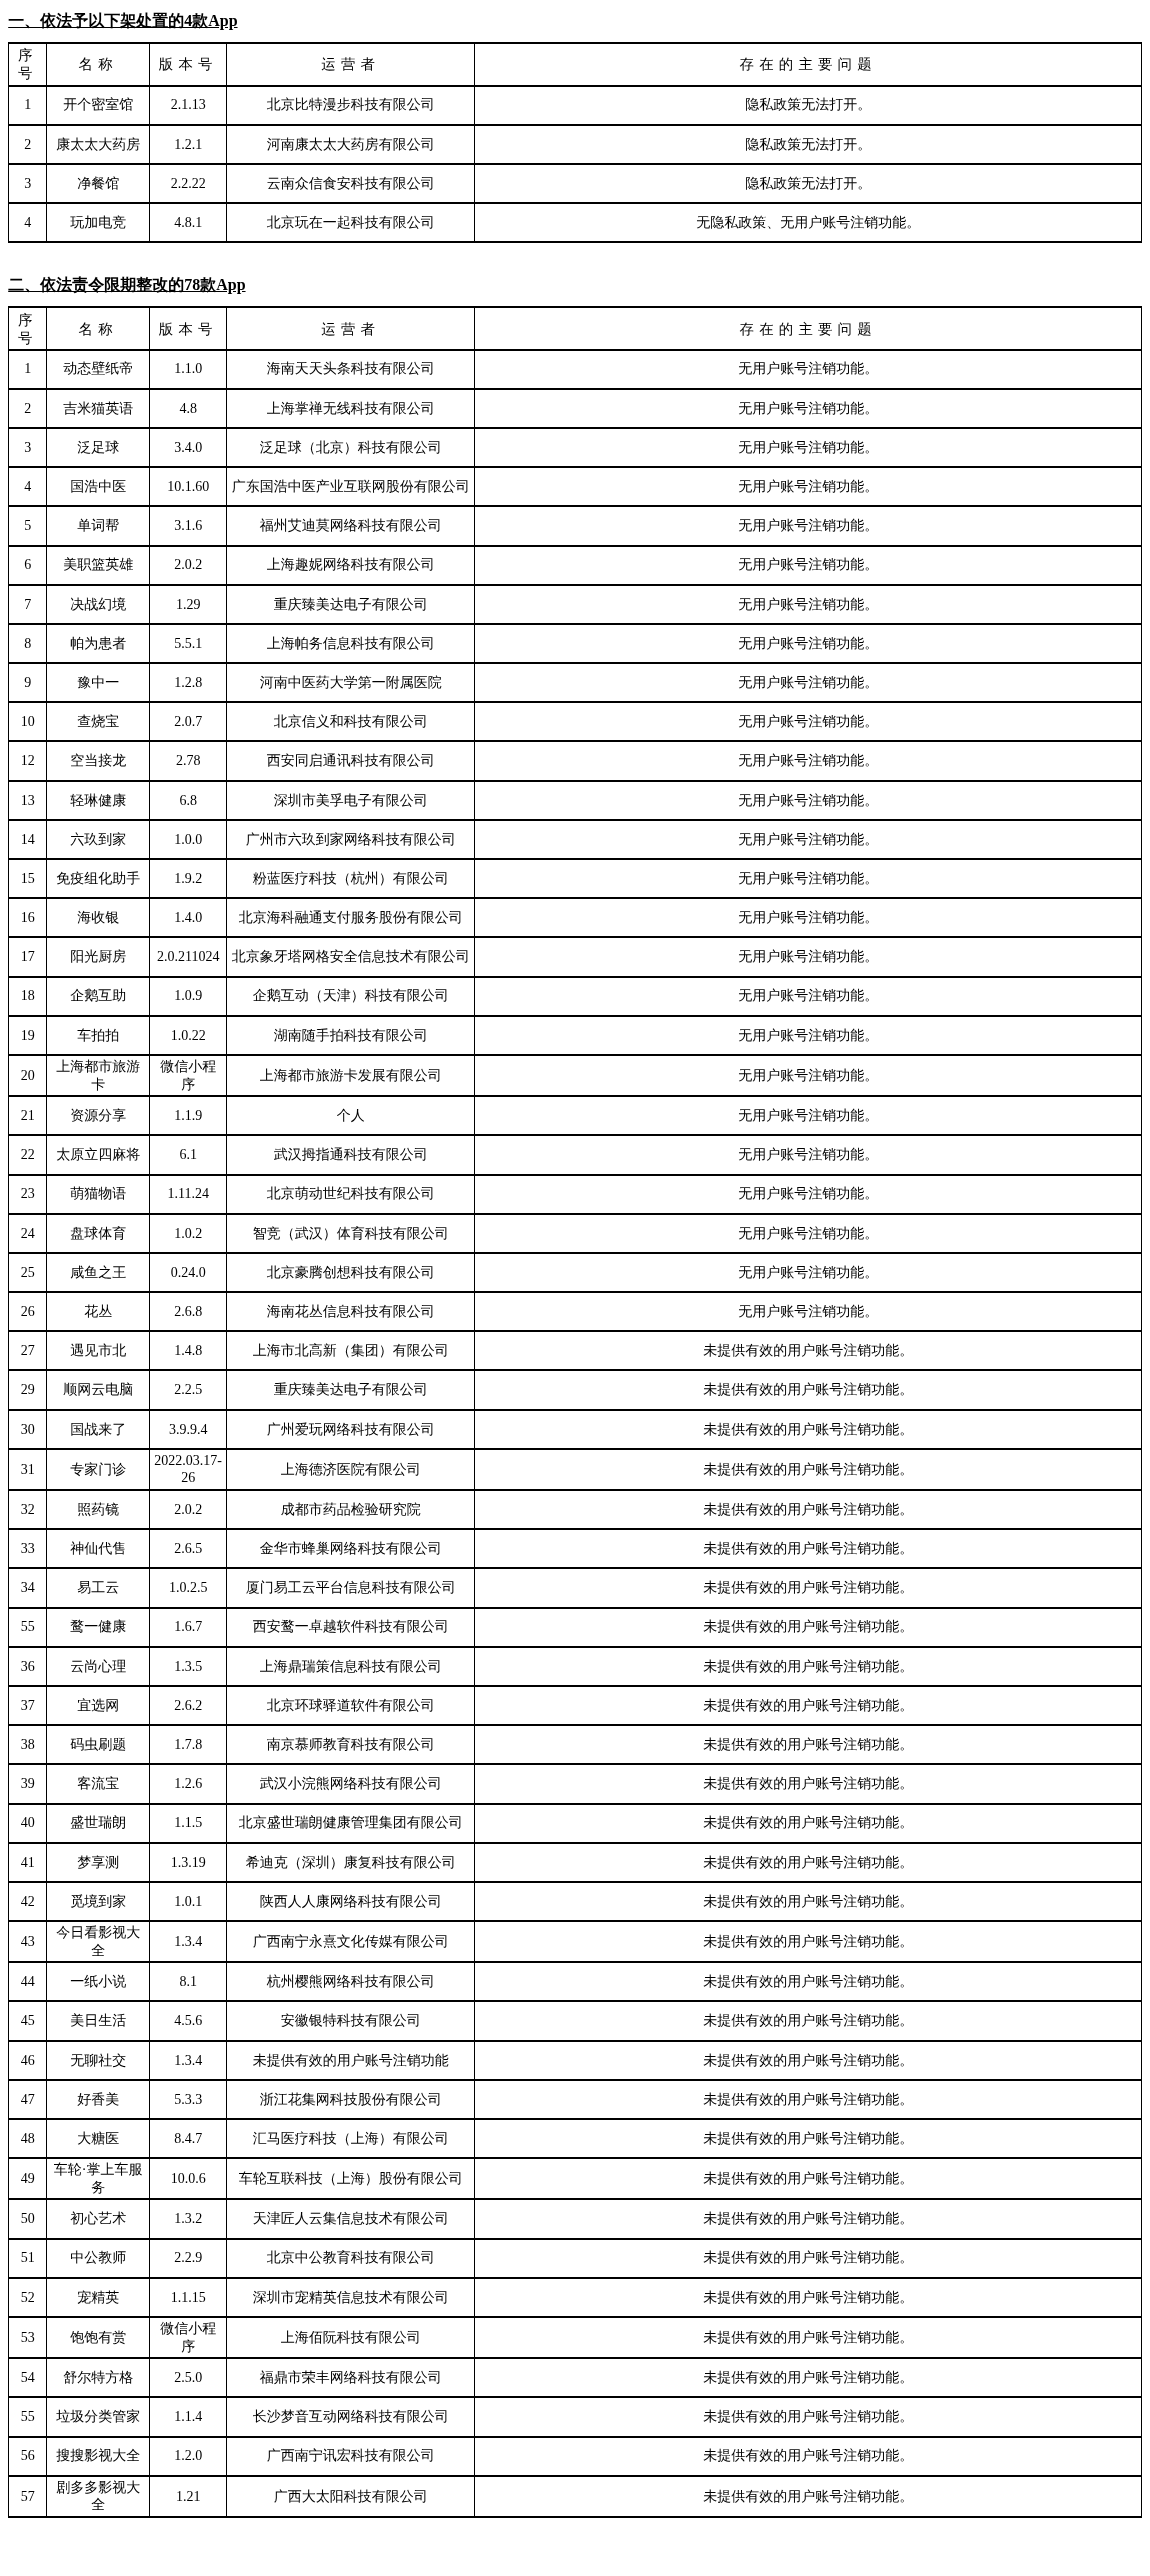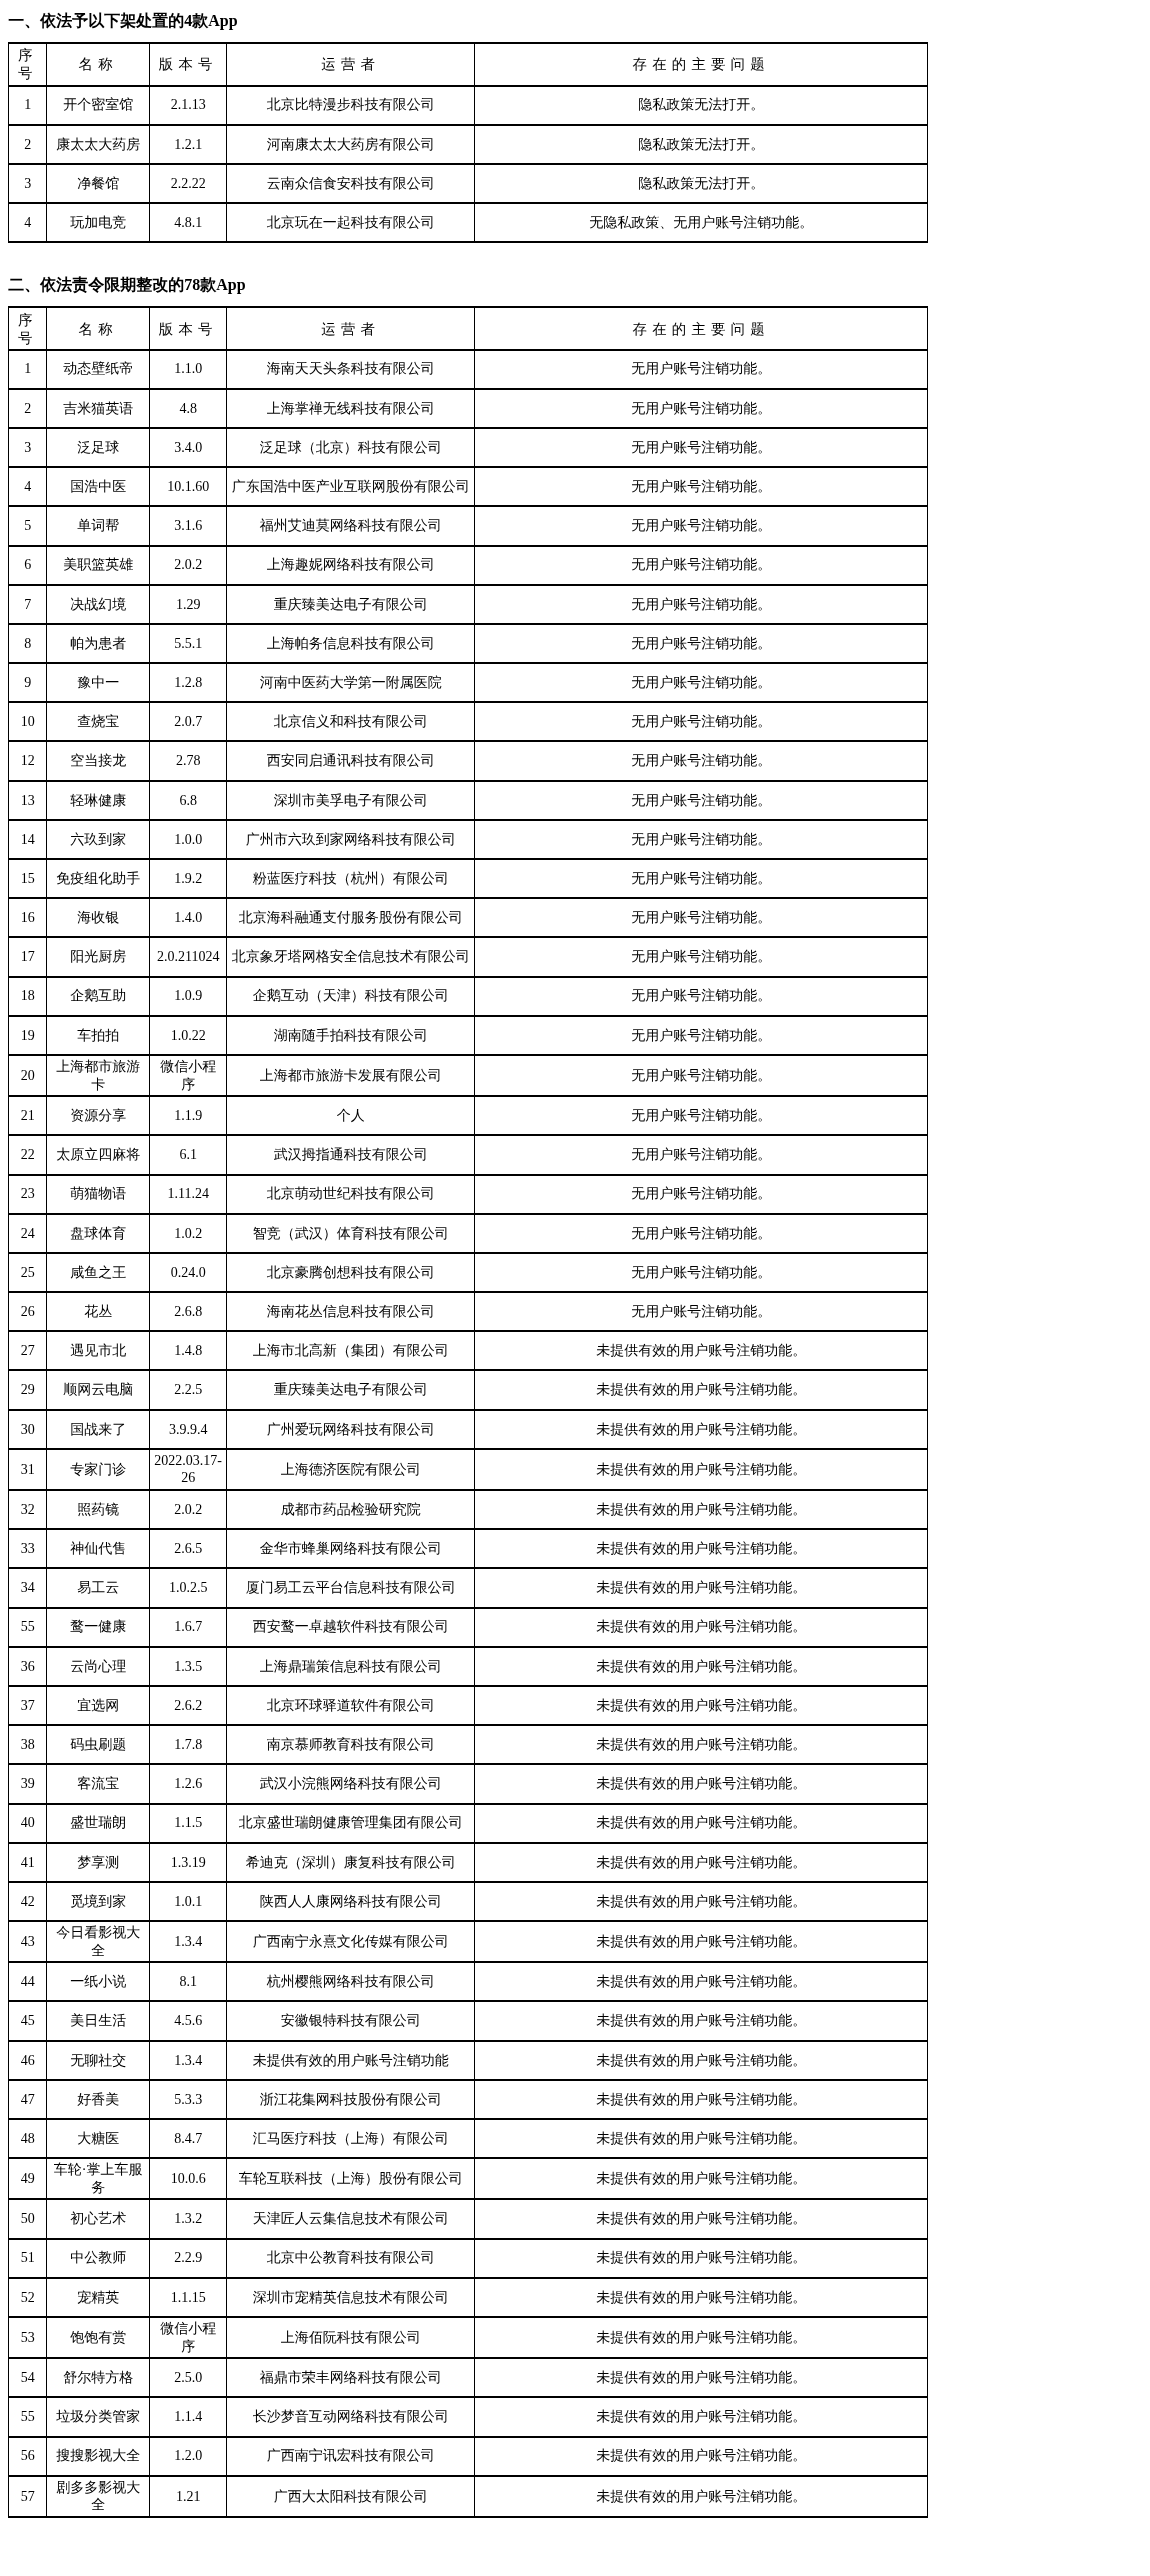--- a/index.html
+++ b/index.html
@@ -1,20 +1,20 @@
 <!DOCTYPE html>
 <html lang="zh" style="font-size:8.2px"><head>
 <meta charset="utf-8">
 <style>
   html,body{margin:0;padding:0;background:#ffffff;}
   body{font-family:"Liberation Serif","DejaVu Serif",serif;color:#000;}
   .page{width:1151px;box-sizing:border-box;padding:11.3px 8.2px 31px 8.2px;background:#fff;}
-  .section-heading{font-size:16px;font-weight:bold;margin:0 0 10.3px 0;line-height:1.3;}
+  .section-heading{font-size:16px;font-weight:bold;margin:0 0 10.3px 0;line-height:1.3;text-decoration:underline;}
   .section + .section{margin-top:32px;}
-  table.app-table{border-collapse:collapse;width:920px;table-layout:fixed;}
+  table.app-table{border-collapse:collapse;width:1134px;table-layout:fixed;}
   table.app-table th,
   table.app-table td{
     border-left:1px solid #000;
     border-right:1px solid #000;
     border-top:2.1px solid #000;
     border-bottom:2.1px solid #000;
     text-align:center;
     vertical-align:middle;
     font-size:14px;
     line-height:1.25;

